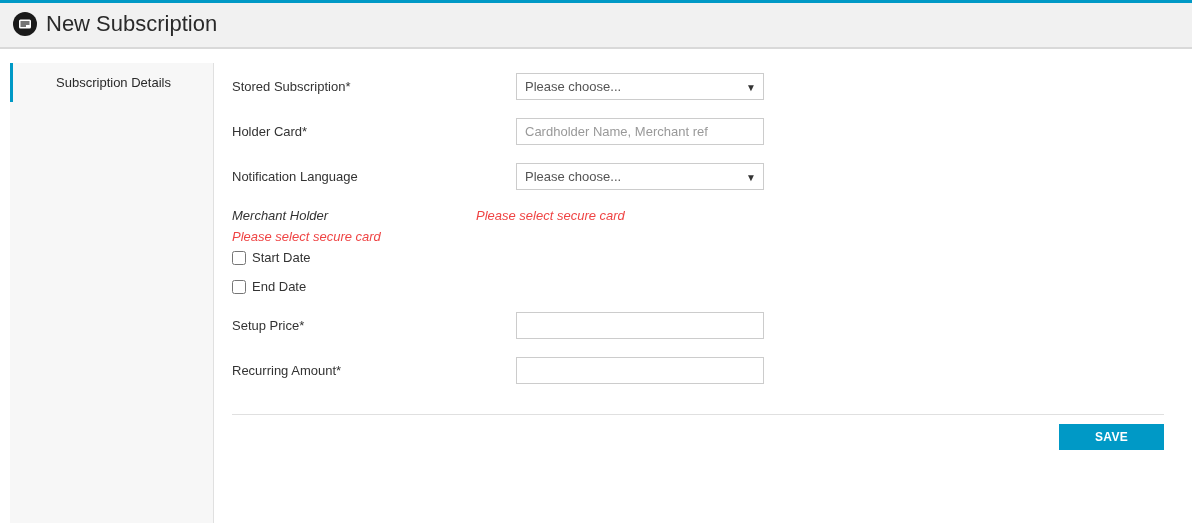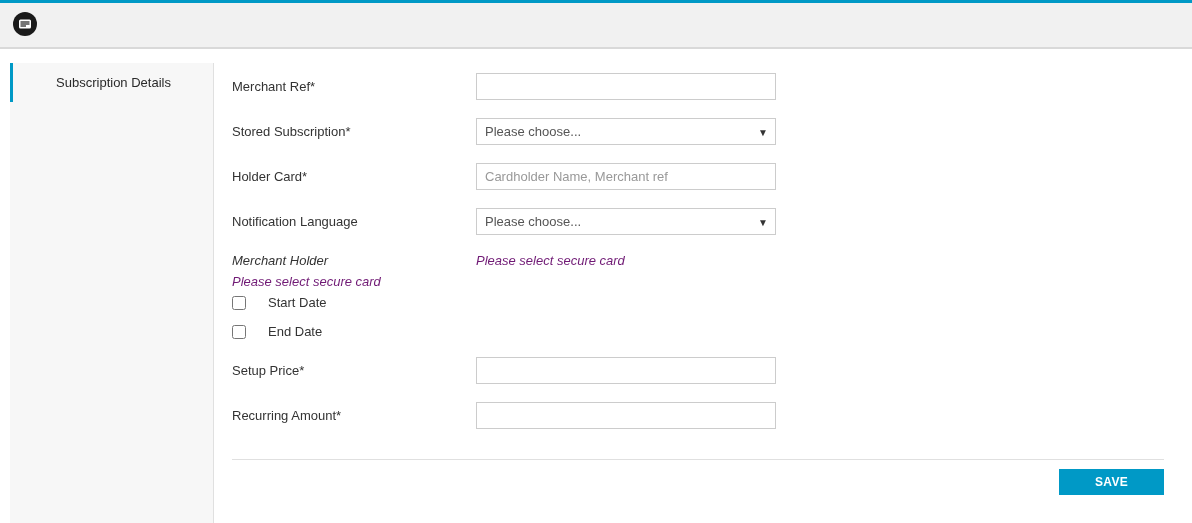--- a/index.html
+++ b/index.html
@@ -75,21 +75,22 @@
     .form-row.tight {
       margin-bottom: 6px;
       font-style: italic;
     }
     .form-label {
       width: 244px;
       color: #333;
       font-size: 13px;
     }
     .form-control {
-      width: 300px;
+      width: 248px;
+      margin-left: 40px;
     }
     .text-input {
       width: 100%;
       height: 27px;
       padding: 4px 8px;
       border: 1px solid #ccc;
       background: #fff;
       font-size: 13px;
       color: #333;
       font-family: Liberation Sans, sans-serif;
@@ -117,21 +118,21 @@
     .select-caret {
       position: absolute;
       right: 8px;
       top: 50%;
       transform: translateY(-50%);
       pointer-events: none;
       color: #333;
       font-size: 10px;
     }
     .static-value {
-      color: #701a75;
+      color: #ef4444;
       font-size: 13px;
     }
     .info-line {
       color: #333;
       font-size: 13px;
       margin: 16px 0 14px 0;
     }
     .checkbox-row {
       display: flex;
       align-items: center;
@@ -139,21 +140,20 @@
     }
     .checkbox-row input[type="checkbox"] {
       width: 14px;
       height: 14px;
       margin-right: 6px;
       cursor: pointer;
     }
     .checkbox-label {
       color: #333;
       font-size: 13px;
-      margin-left: 16px;
     }
     .footer-bar {
       border-top: 1px solid #e0e0e0;
       margin-top: 30px;
       padding-top: 9px;
       display: flex;
       justify-content: flex-end;
     }
     .save-btn {
       background: #0099c6;
@@ -175,38 +175,33 @@
 <div class="header">
   <span class="header-icon">
     <svg width="26" height="26" viewBox="0 0 26 26">
       <circle cx="13" cy="13" r="12" fill="#1a1a1a"></circle>
       <rect x="7" y="8.5" width="12" height="9" rx="1.5" fill="#fff"></rect>
       <line x1="8.5" y1="11" x2="17.5" y2="11" stroke="#1a1a1a" stroke-width="1.2"></line>
       <line x1="8.5" y1="13" x2="17.5" y2="13" stroke="#1a1a1a" stroke-width="1.2"></line>
       <line x1="8.5" y1="15" x2="14" y2="15" stroke="#1a1a1a" stroke-width="1.2"></line>
     </svg>
   </span>
+  <span class="header-title">New Subscription</span>
 </div>
 
 <div class="body-wrap">
 
   <div class="sidebar">
     <div class="sidebar-item active">
       <span>Subscription Details</span>
     </div>
   </div>
 
   <div class="main">
 
-    <div class="form-row">
-      <div class="form-label">Merchant Ref*</div>
-      <div class="form-control">
-        <input type="text" class="text-input" value="" style="">
-      </div>
-    </div>
 
     <div class="form-row">
       <div class="form-label">Stored Subscription*</div>
       <div class="form-control">
         <div class="select-wrap">
           <select class="select">
             <option>Please choose...</option>
           </select>
           <span class="select-caret">▼</span>
         </div>

